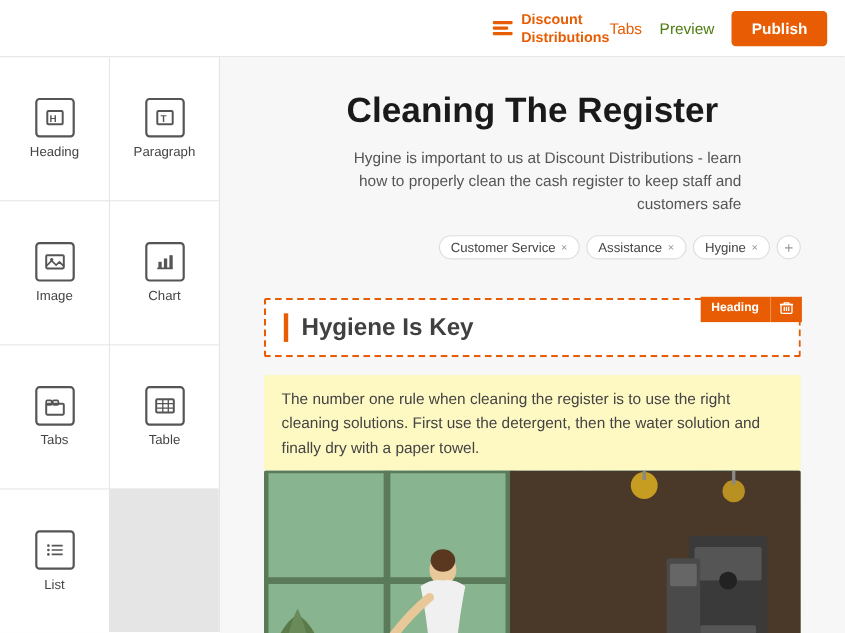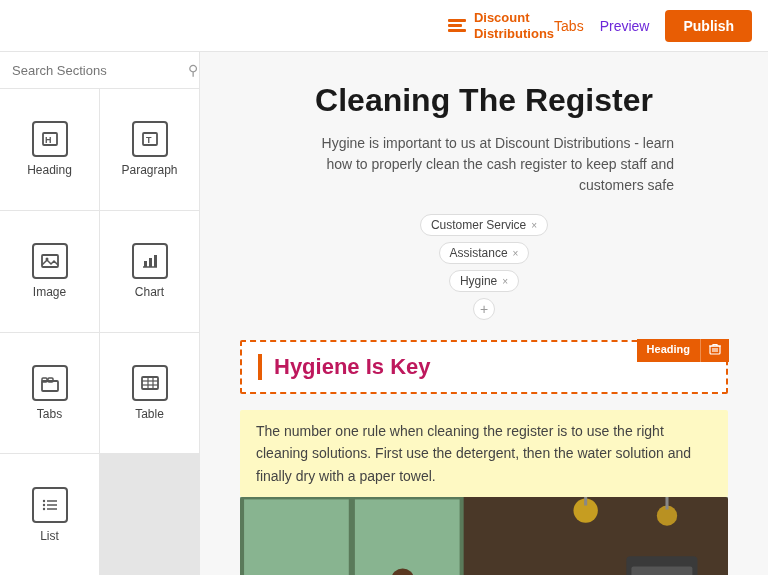--- a/index.html
+++ b/index.html
@@ -54,21 +54,21 @@
       align-items: center;
       gap: 16px;
     }
     .header-actions .save-link {
       color: #e85d04;
       font-size: 14px;
       cursor: pointer;
       text-decoration: none;
     }
     .header-actions .preview-link {
-      color: #6d28d9;
+      color: #4d7c0f;
       font-size: 14px;
       cursor: pointer;
       text-decoration: none;
     }
     .publish-btn {
       background: #e85d04;
       color: #fff;
       border: none;
       border-radius: 4px;
       padding: 8px 18px;
@@ -167,24 +167,23 @@
       font-size: 14px;
       color: #555;
       max-width: 380px;
       margin: 0 auto 18px;
       line-height: 1.5;
     }
 
     .tags-row {
       display: flex;
       align-items: center;
-      justify-content: flex-start;
+      justify-content: flex-end;
       gap: 6px;
-      margin-bottom: 20px;
-      flex-direction: column;
+      margin-bottom: 35px;
     }
 
     .tag {
       display: flex;
       align-items: center;
       gap: 3px;
       border: 1px solid #ddd;
       border-radius: 20px;
       padding: 3px 10px;
       font-size: 12px;
@@ -243,21 +242,21 @@
 
     .heading-block {
       border: 2px dashed #e85d04;
       border-radius: 2px;
       padding: 12px 16px;
       background: #fff;
     }
     .heading-block h2 {
       font-size: 22px;
       font-weight: 700;
-      color: #be185d;
+      color: #404040;
       border-left: 4px solid #e85d04;
       padding-left: 12px;
     }
 
     .text-block {
       background: #fef9c3;
       padding: 10px 16px;
       font-size: 14px;
       color: #444;
       line-height: 1.6;
@@ -316,24 +315,20 @@
   <div class="header-actions">
     <a class="save-link">Tabs</a>
     <a class="preview-link">Preview</a>
     <button class="publish-btn">Publish</button>
   </div>
 </header>
 
 <div class="main">
 
   <aside class="sidebar">
-    <div class="search-box">
-      <input type="text" placeholder="Search Sections" style="">
-      <span class="search-icon">⚲</span>
-    </div>
     <div class="sidebar-grid">
 
       <div class="sidebar-item">
         <div class="icon-box">
           <svg width="20" height="20" viewBox="0 0 20 20" fill="none">
             <rect x="3" y="4" width="14" height="12" rx="1" stroke="#555" stroke-width="1.8" fill="none"></rect>
             <text x="5" y="14" font-size="9" font-weight="700" fill="#555" font-family="sans-serif">H</text>
           </svg>
         </div>
         <span class="label">Heading</span>

